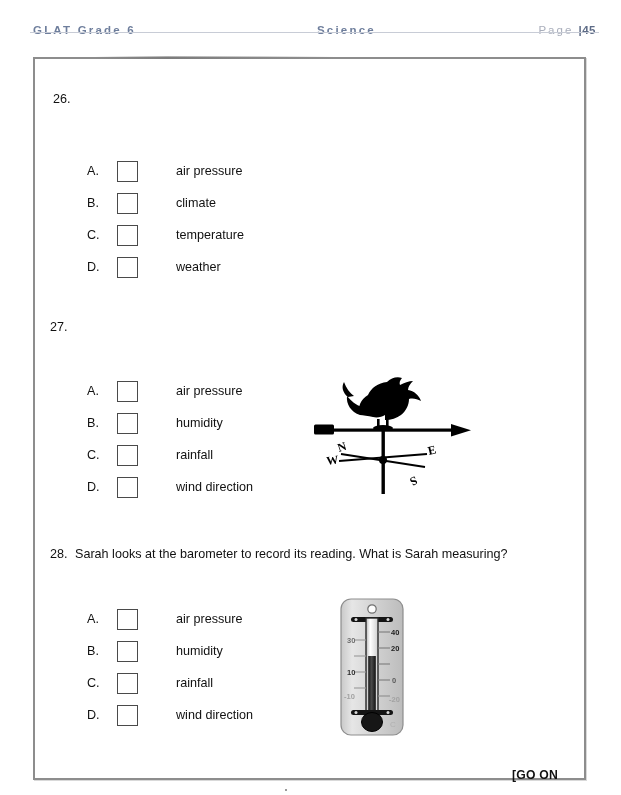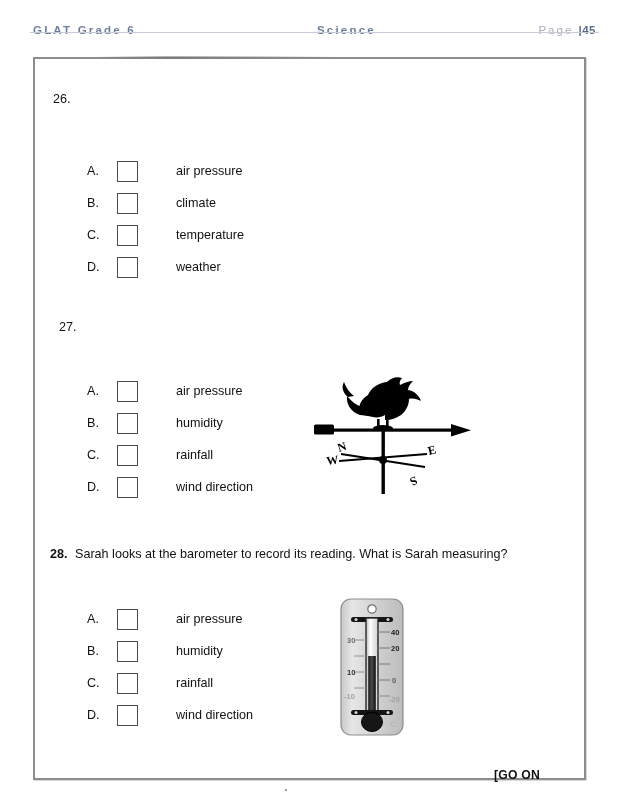--- a/index.html
+++ b/index.html
@@ -142,21 +142,21 @@
     position: absolute;
     left: 338px;
     top: 596px;
     width: 68px;
     height: 142px;
   }
 
   
   #go-on {
     position: absolute;
-    left: 459px;
+    left: 477px;
     top: 709px;
     font-size: 12.2px;
     font-weight: bold;
     color: #111;
     letter-spacing: .2px;
   }
   #bottom-speck {
     position: absolute;
     left: 285px;
     top: 789px;
@@ -204,21 +204,21 @@
       <span class="opt-label">temperature</span>
     </div>
     <div class="option-row">
       <span class="opt-letter">D.</span>
       <span class="opt-box"></span>
       <span class="opt-label">weather</span>
     </div>
   </div>
 
   <div class="question" style="top:258px;">
-    <div class="q-stem" style="padding-left:24px; padding-right:40px;">
+    <div class="q-stem" style="padding-left:15px; padding-right:40px;">
       <span class="q-num" style="width:25px;">27.</span>
     </div>
   </div>
 
   <div class="options" style="top:316px; left:52px;">
     <div class="option-row">
       <span class="opt-letter">A.</span>
       <span class="opt-box"></span>
       <span class="opt-label">air pressure</span>
     </div>
@@ -234,21 +234,21 @@
     </div>
     <div class="option-row">
       <span class="opt-letter">D.</span>
       <span class="opt-box"></span>
       <span class="opt-label">wind direction</span>
     </div>
   </div>
 
   <div class="question" style="top:485px;">
     <div class="q-stem" style="padding-left:15px; padding-right:20px;">
-      <span class="q-num" style="width:25px;font-weight:bold;">28.</span>
+      <span class="q-num" style="width:25px;">28.</span>
       <span class="q-text">Sarah looks at the barometer to record its reading. What is Sarah measuring?</span>
     </div>
   </div>
 
   <div class="options" style="top:544px; left:52px;">
     <div class="option-row">
       <span class="opt-letter">A.</span>
       <span class="opt-box"></span>
       <span class="opt-label">air pressure</span>
     </div>

